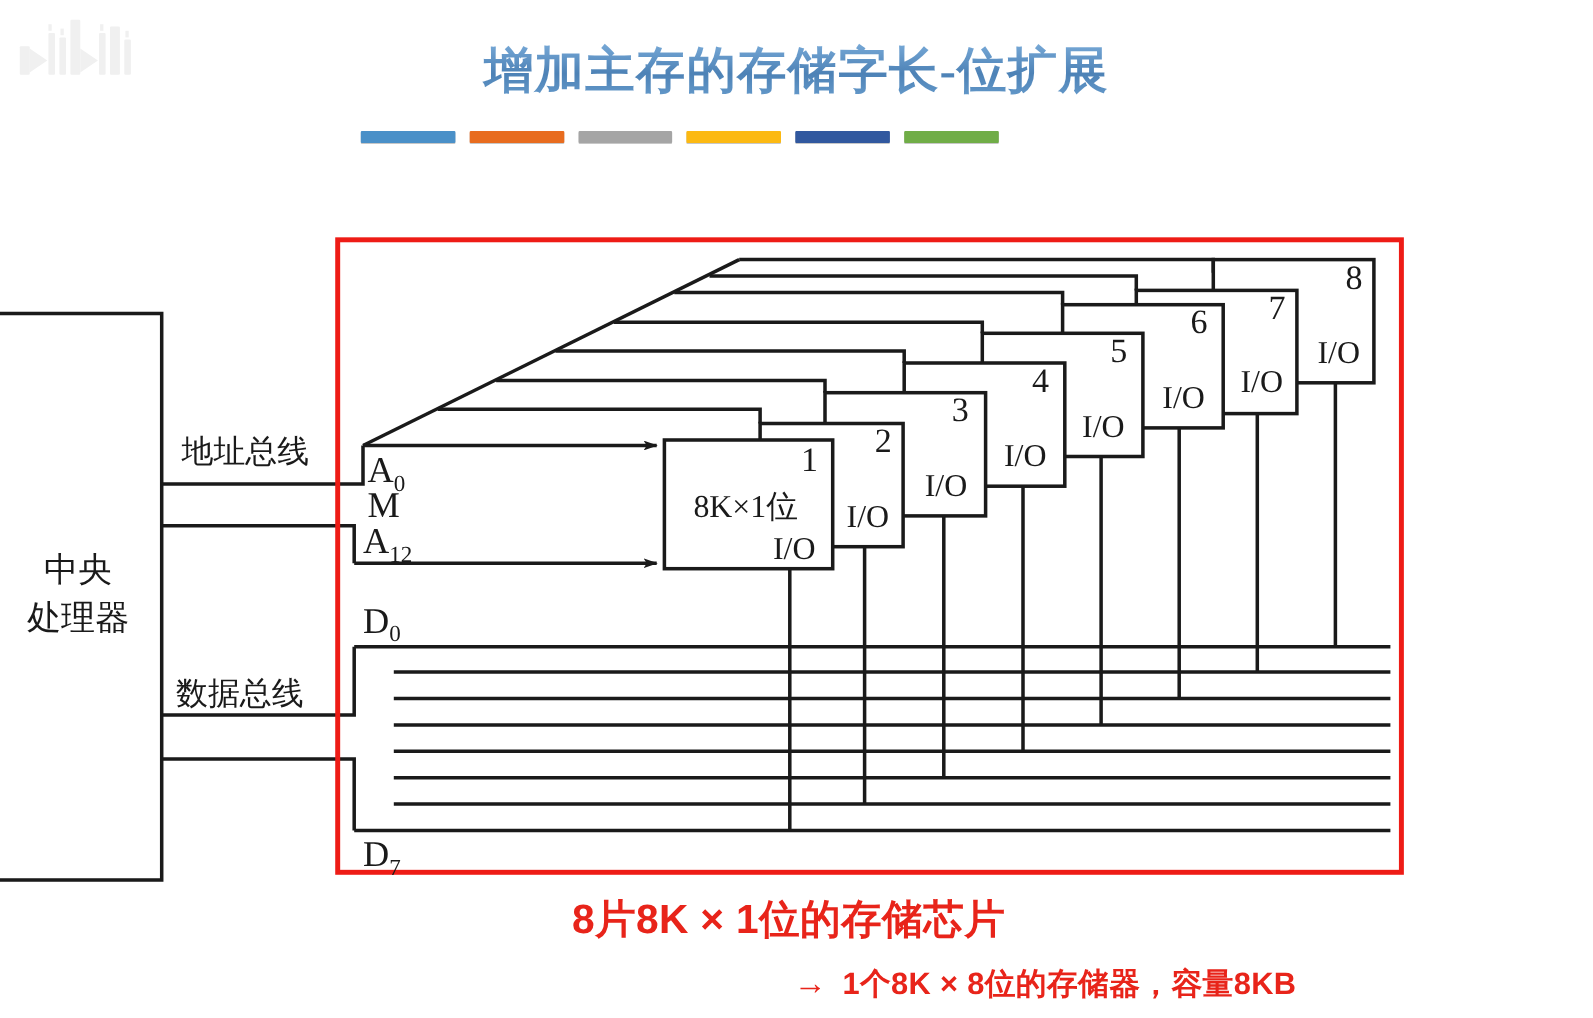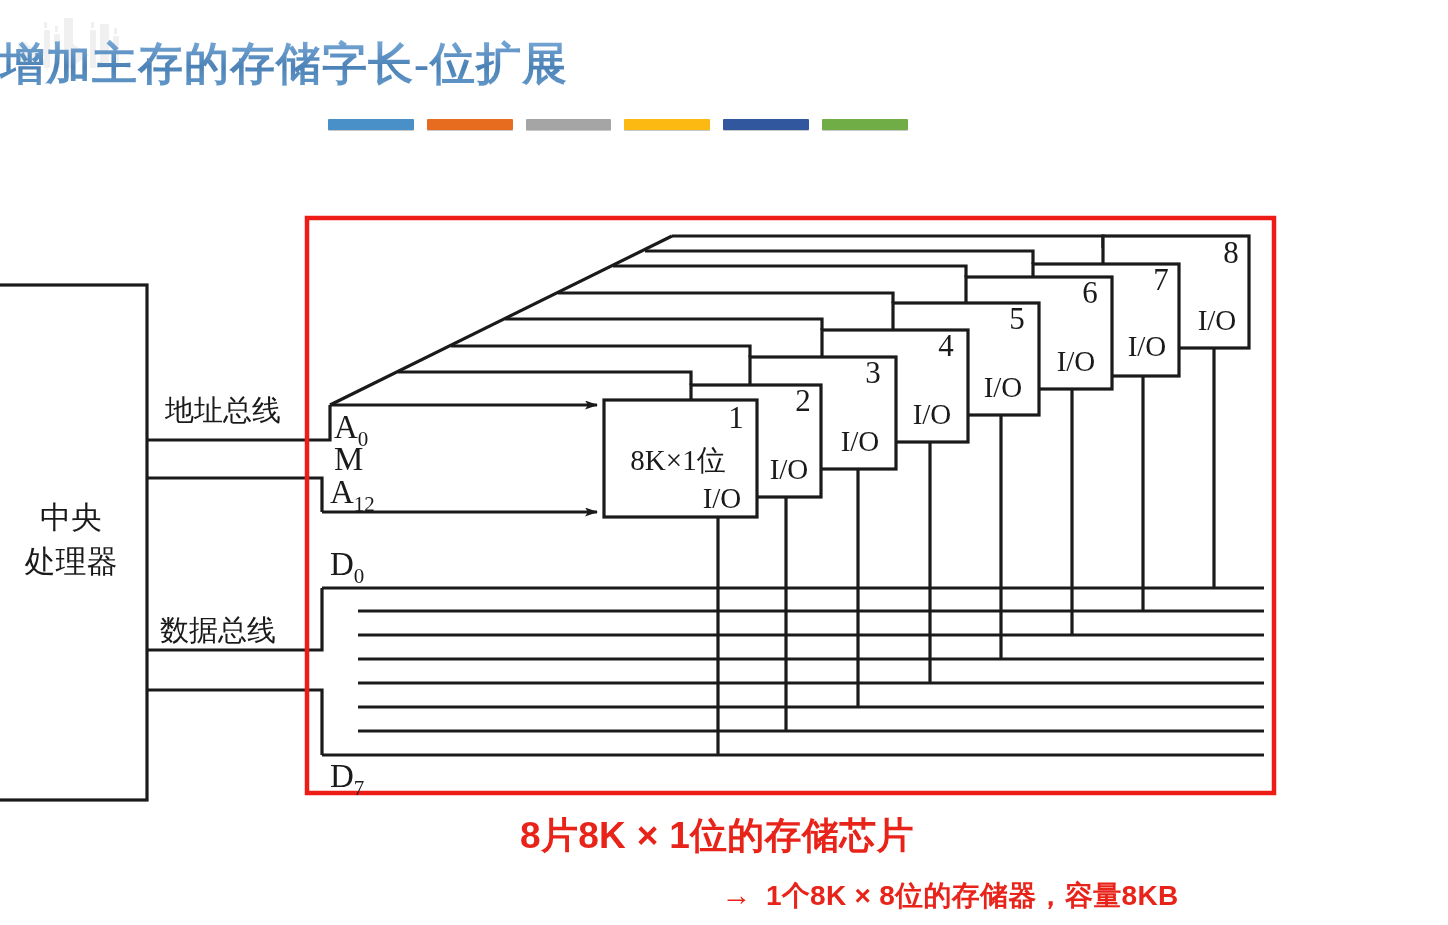--- a/index.html
+++ b/index.html
@@ -22,21 +22,21 @@
     left: 14px; top: 8px;
     width: 116px; height: 70px;
     opacity: 1;
   }
 
   
   #title {
     position: absolute;
     left: 0; top: 34px;
     width: 1448px;
-    text-align: left;
+    text-align: center;
     font-family: "Liberation Serif", serif;
     font-size: 45px;
     font-weight: bold;
     letter-spacing: 1px;
     color: #4f86c0;
     background: linear-gradient(180deg, #7fb0dd 0%, #4d82b6 55%, #6a9fcf 100%);
     -webkit-background-clip: text;
     background-clip: text;
     -webkit-text-fill-color: transparent;
     white-space: nowrap;

